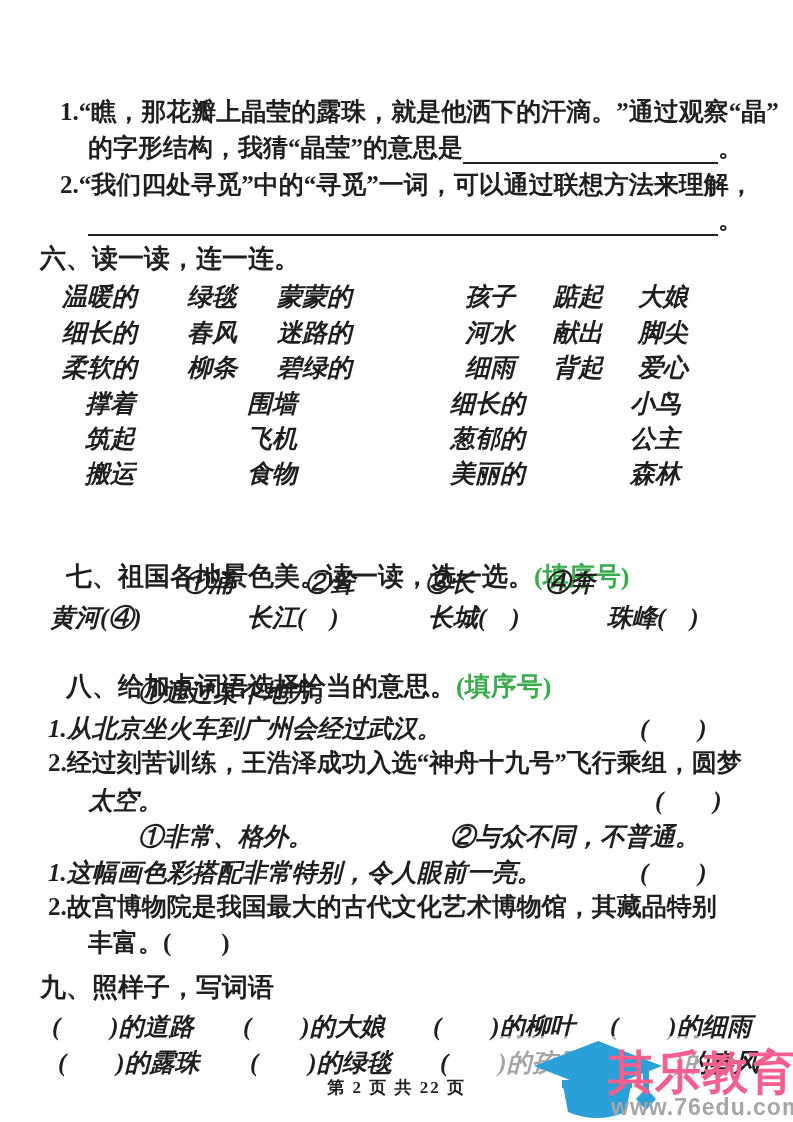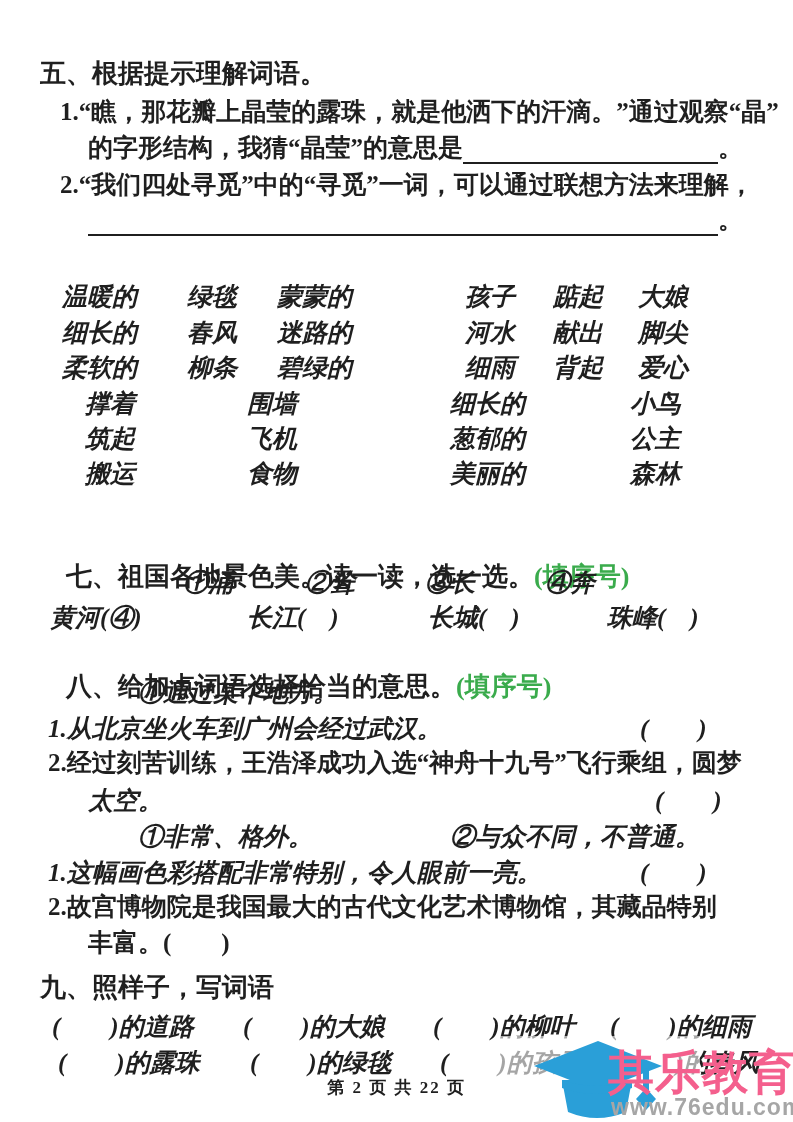--- a/index.html
+++ b/index.html
@@ -72,30 +72,30 @@
     font-family: "Liberation Sans", "DejaVu Sans", sans-serif;
     letter-spacing: 1px;
     white-space: pre;
   }
 </style>
 </head>
 <body>
 
 <div class="page">
 
-  <div class="line title" style="left:40px; top:58px">五、根据提示理解词语。</div>
   <div class="line" style="left:60px; top:97px">1.“瞧，那花瓣上晶莹的露珠，就是他洒下的汗滴。”通过观察“晶”</div>
   <div class="fill-line" style="left:88px; top:131px; width:655px">
     <span>的字形结构，我猜“晶莹”的意思是</span><span class="blank"></span><span>。</span>
   </div>
   <div class="line" style="left:60px; top:170px">2.“我们四处寻觅”中的“寻觅”一词，可以通过联想方法来理解，</div>
   <div class="fill-line" style="left:88px; top:203px; width:655px">
     <span class="blank"></span><span>。</span>
   </div>
 
+  <div class="line title" style="left:40px; top:243px">六、读一读，连一连。</div>
 
   <div class="row" style="top:280px">
     <span style="left:62px">温暖的</span>
     <span style="left:187px">绿毯</span>
     <span style="left:277px">蒙蒙的</span>
     <span style="left:465px">孩子</span>
     <span style="left:553px">踮起</span>
     <span style="left:638px">大娘</span>
   </div>
   <div class="row" style="top:316px">

